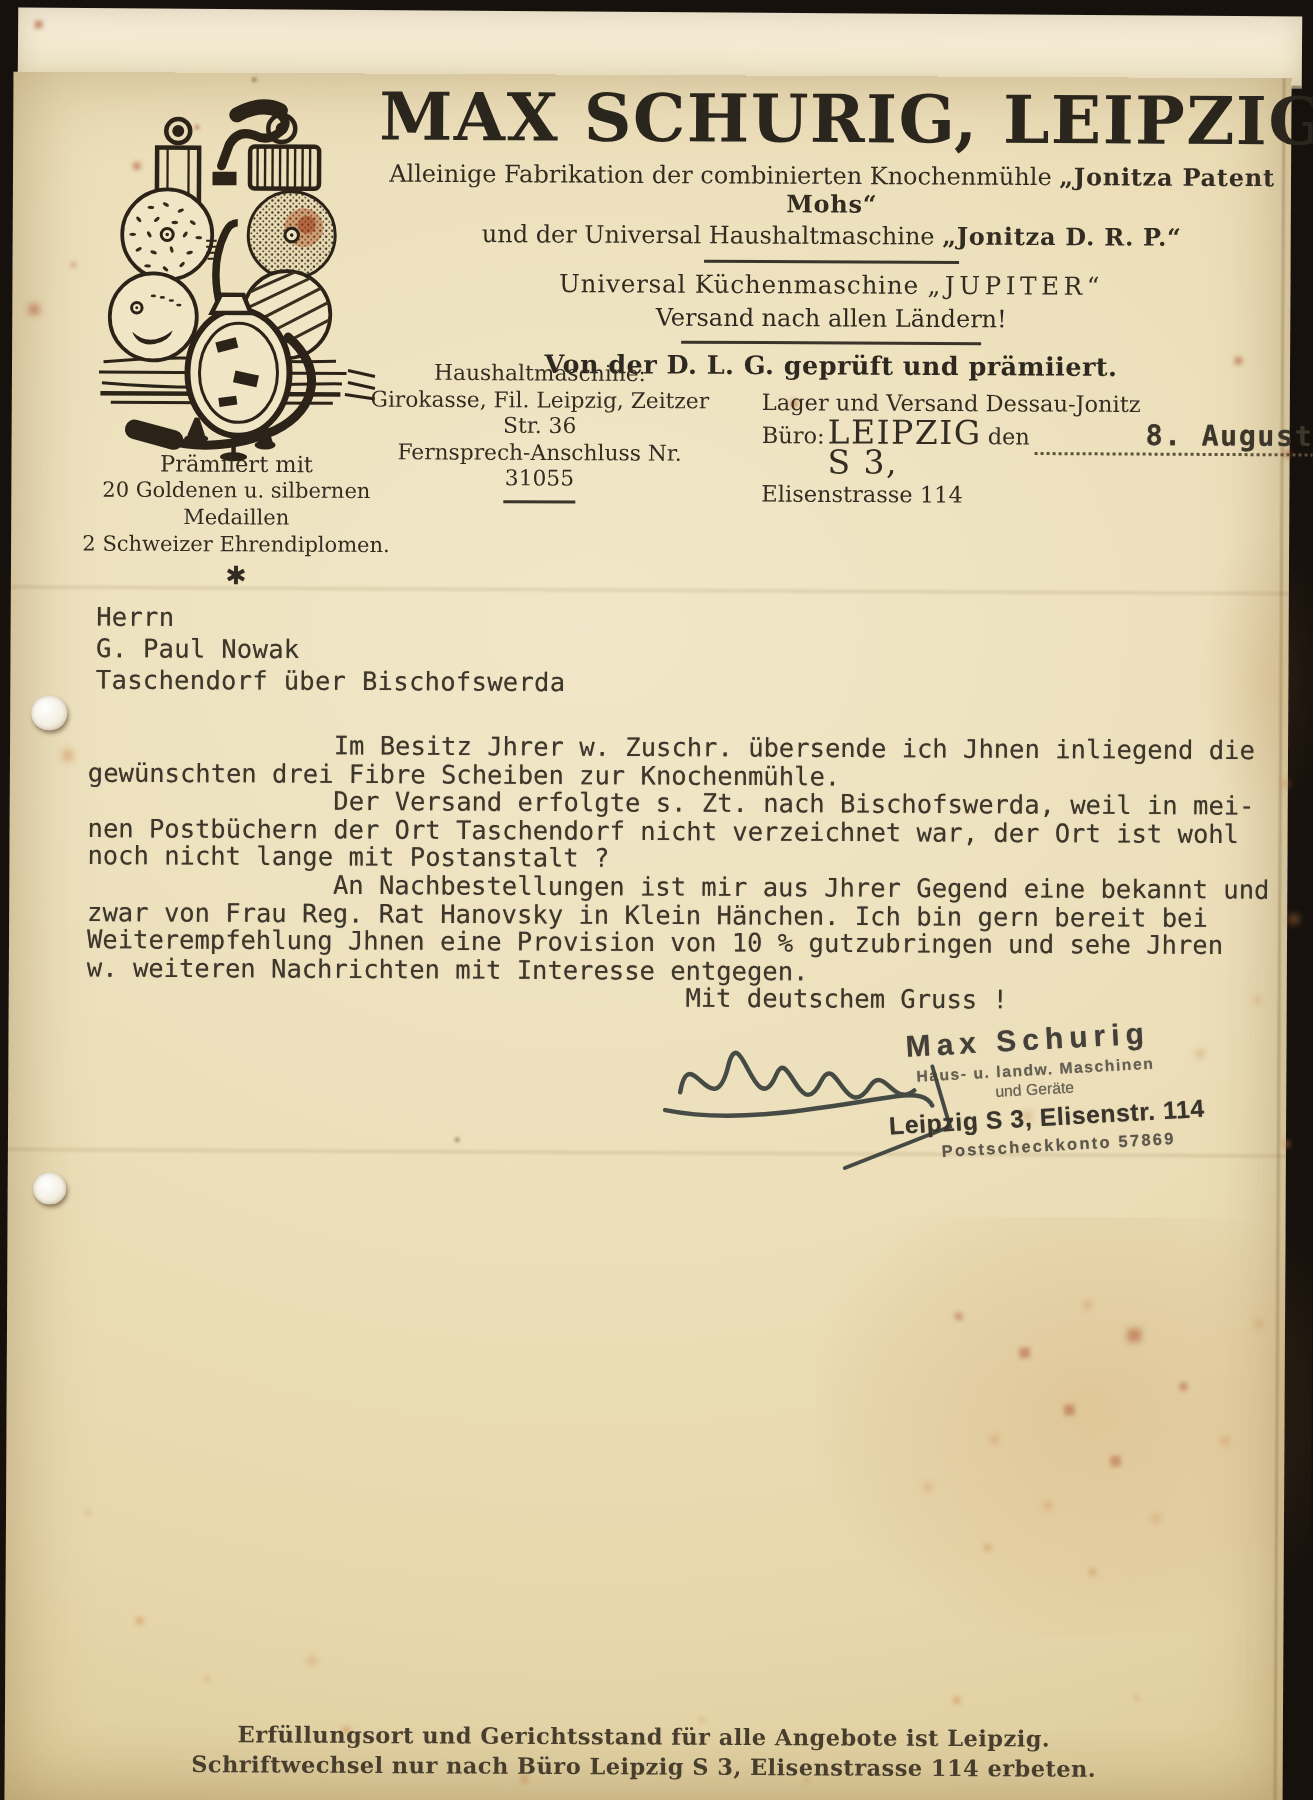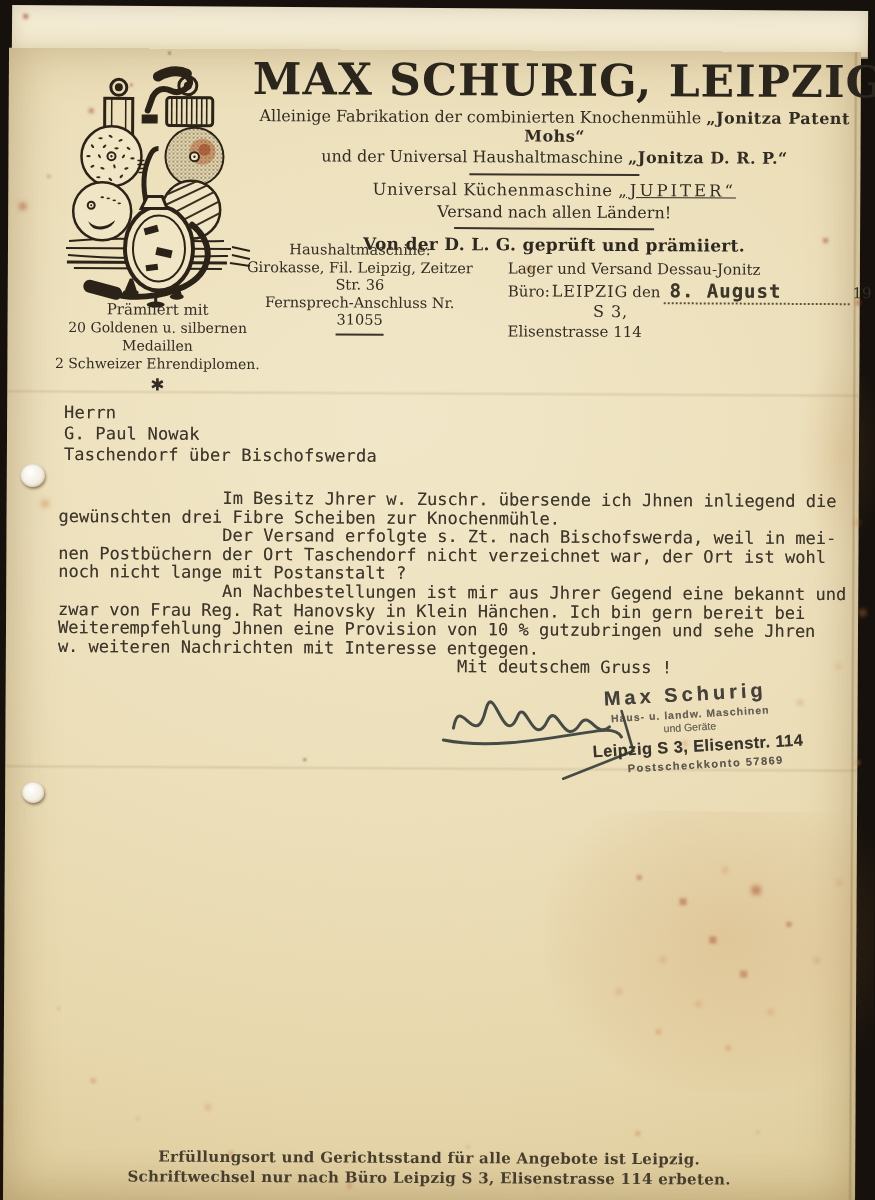--- a/index.html
+++ b/index.html
@@ -67,32 +67,32 @@
   .hole.h2{left:17px;top:734px;width:22px;height:21px;}
   
   .head-center{position:absolute;left:244px;top:4px;width:604px;text-align:center;}
   .company{font-family:"DejaVu Serif","Liberation Serif",serif;font-weight:700;
     font-size:44px;letter-spacing:1px;color:#2b261d;white-space:nowrap;}
   .subline{font-size:16px;margin-top:2px;color:#322c22;}
   .subline b{letter-spacing:.5px;}
   .rule{border:none;border-top:2px solid #3a332a;width:170px;margin:7px auto 5px auto;}
   .rule.r2{width:200px;margin:6px auto 5px auto;}
   .product{font-size:16.5px;letter-spacing:.5px;color:#322c22;}
-  .product .jup{letter-spacing:3px;text-decoration:underline;}
+  .product .jup{letter-spacing:3px;}
   .shipline{font-size:16px;margin-top:3px;}
   .dlg{font-size:17px;font-weight:700;margin-top:2px;letter-spacing:.3px;}
   .bank{position:absolute;left:236px;top:192px;width:232px;text-align:center;
     font-size:14.5px;line-height:17.5px;color:#322c22;}
   .bank .rule3{border:none;border-top:2px solid #3a332a;width:48px;margin:4px auto 0 auto;}
   .office{position:absolute;left:500px;top:208px;width:350px;font-size:15px;
     line-height:20px;color:#322c22;}
   .office .cityrow{display:flex;align-items:baseline;margin-top:1px;}
-  .office .city{font-size:16px;letter-spacing:1px;padding:0 4px 0 2px;text-align:right;}
+  .office .city{font-size:22px;letter-spacing:1px;padding:0 4px 0 2px;}
   .date-dots{display:inline-block;border-bottom:2px dotted #5d5138;min-width:186px;
-    margin:0 3px;text-align:left;}
+    margin:0 3px;text-align:right;}
   .typed{font-family:"DejaVu Sans Mono","Liberation Mono",monospace;color:#3d362b;
     text-shadow:0 0 .5px rgba(61,54,43,.55);}
   .date-typed{font-size:19px;font-weight:700;letter-spacing:1px;padding-left:6px;}
   .year-printed{font-size:15px;}
   .awards{position:absolute;left:28px;top:252px;width:244px;text-align:center;
     font-size:15px;line-height:18px;color:#322c22;}
   .awards .a2{font-size:14px;}
   .awards .star{font-size:17px;margin-top:3px;}
   
   .recipient{position:absolute;left:57px;top:354px;font-size:17px;line-height:21px;

